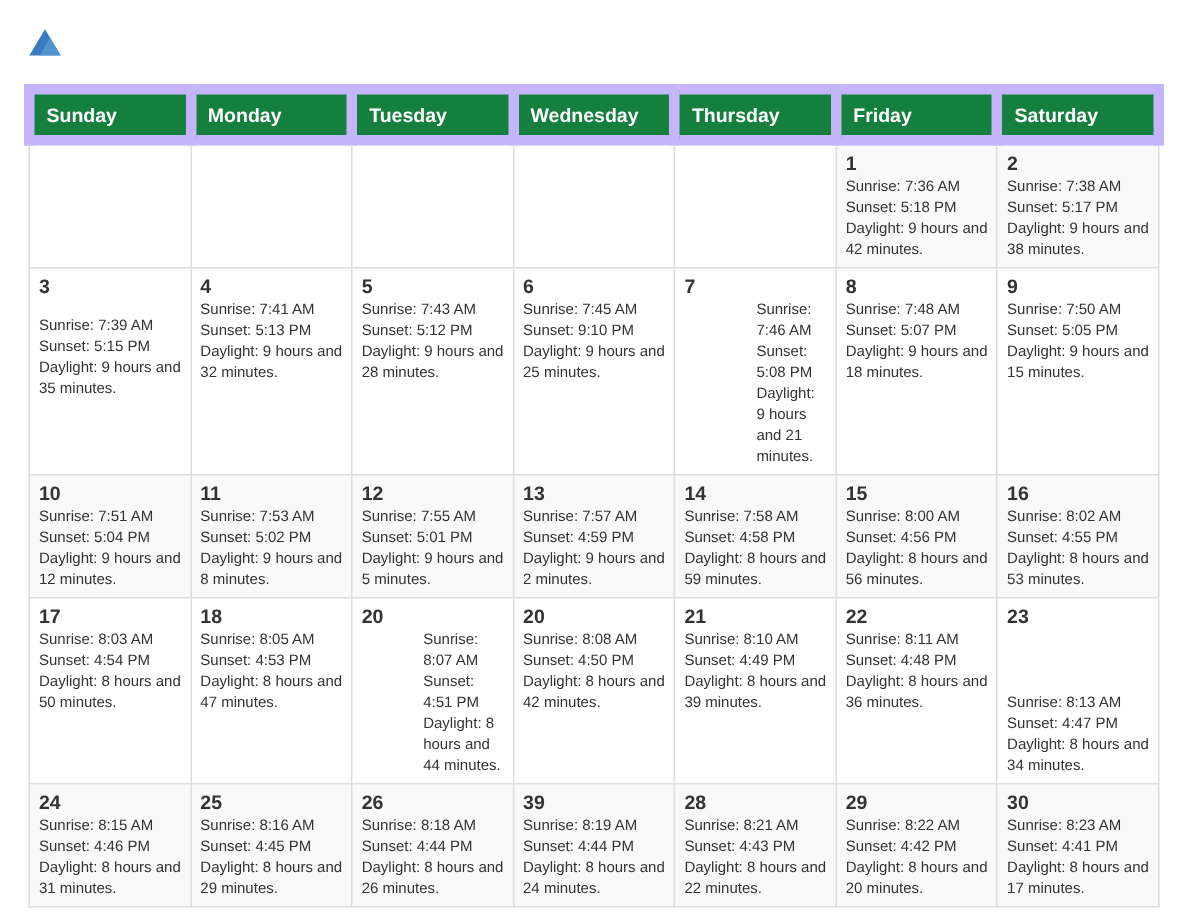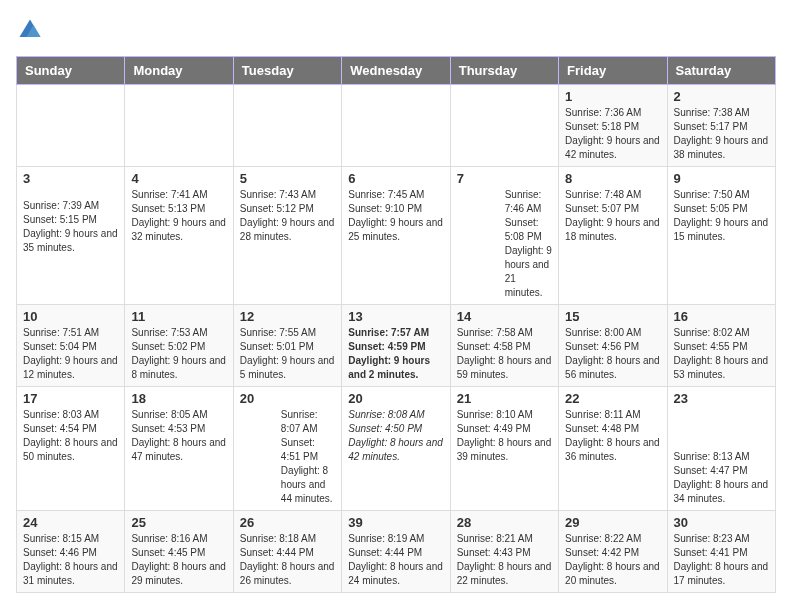--- a/index.html
+++ b/index.html
@@ -50,27 +50,27 @@
     }
     .location-title {
       font-size: 16px;
       color: #555;
     }
     .calendar {
       width: 100%;
       border-collapse: collapse;
     }
     .calendar th {
-      background: #737373;
+      background: #15803d;
       color: #fff;
       font-size: 13px;
       font-weight: bold;
       padding: 6px 8px;
       text-align: left;
-      border: 1px solid #c4b5fd;
+      border: 7px solid #c4b5fd;
     }
     .calendar td {
       width: 14.28%;
       vertical-align: top;
       padding: 4px 6px;
       border: 1px solid #ddd;
       font-size: 10.5px;
       color: #333;
       min-height: 80px;
       background: #fff;
@@ -209,21 +209,21 @@
 Daylight: 9 hours and 8 minutes.</div>
         </td>
         <td>
           <span class="day-number">12</span>
           <div class="day-info" style="white-space: pre-line;">Sunrise: 7:55 AM
 Sunset: 5:01 PM
 Daylight: 9 hours and 5 minutes.</div>
         </td>
         <td>
           <span class="day-number">13</span>
-          <div class="day-info" style="white-space: pre-line; font-weight: bold;">Sunrise: 7:57 AM
+          <div class="day-info" style="white-space: pre-line;">Sunrise: 7:57 AM
 Sunset: 4:59 PM
 Daylight: 9 hours and 2 minutes.</div>
         </td>
         <td>
           <span class="day-number">14</span>
           <div class="day-info" style="white-space: pre-line;">Sunrise: 7:58 AM
 Sunset: 4:58 PM
 Daylight: 8 hours and 59 minutes.</div>
         </td>
         <td>
@@ -253,21 +253,21 @@
 Daylight: 8 hours and 47 minutes.</div>
         </td>
         <td>
           <span class="day-number">20</span>
           <div class="day-info" style="white-space: pre-line; margin-left: 41px;">Sunrise: 8:07 AM
 Sunset: 4:51 PM
 Daylight: 8 hours and 44 minutes.</div>
         </td>
         <td>
           <span class="day-number">20</span>
-          <div class="day-info" style="white-space: pre-line; font-style: italic;">Sunrise: 8:08 AM
+          <div class="day-info" style="white-space: pre-line;">Sunrise: 8:08 AM
 Sunset: 4:50 PM
 Daylight: 8 hours and 42 minutes.</div>
         </td>
         <td>
           <span class="day-number">21</span>
           <div class="day-info" style="white-space: pre-line;">Sunrise: 8:10 AM
 Sunset: 4:49 PM
 Daylight: 8 hours and 39 minutes.</div>
         </td>
         <td>

